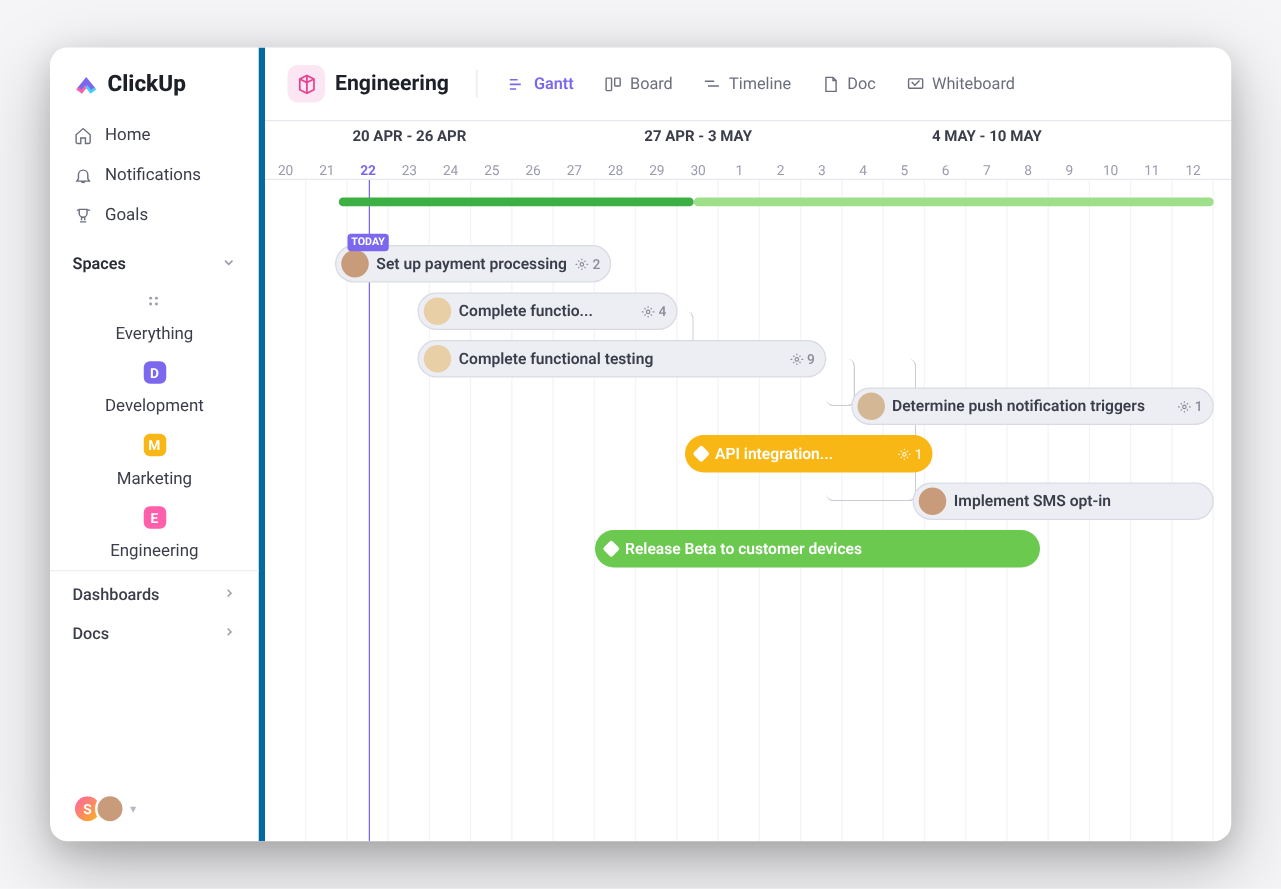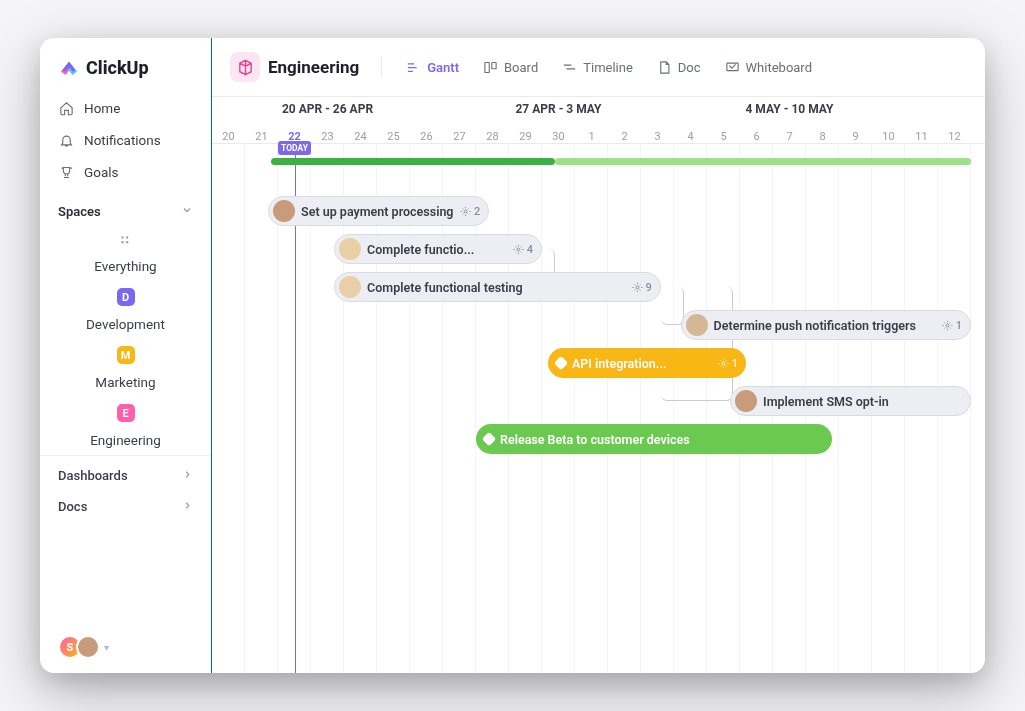--- a/index.html
+++ b/index.html
@@ -1,21 +1,21 @@
 <!DOCTYPE html>
 <html><head>
 <meta charset="utf-8">
 <style>
 * { box-sizing: border-box; margin: 0; padding: 0; }
 body { font-family: -apple-system, BlinkMacSystemFont, 'Segoe UI', Roboto, sans-serif; background: #f5f5f7; display: flex; align-items: center; justify-content: center; min-height: 100vh; }
 .app { width: 1025px; height: 711px; display: flex; align-items: center; justify-content: center; }
 .window { width: 945px; height: 635px; background: #fff; border-radius: 14px; display: flex; overflow: hidden; box-shadow: 0 20px 60px rgba(0,0,0,0.25), 0 8px 24px rgba(0,0,0,0.15); }
 
 
-.sidebar { width: 172px; border-right: 1px solid #0369a1; display: flex; flex-direction: column; padding: 18px 0 14px; }
+.sidebar { width: 172px; border-right: 5px solid #0369a1; display: flex; flex-direction: column; padding: 18px 0 14px; }
 .logo { display: flex; align-items: center; gap: 6px; padding: 0 18px 14px; font-weight: 800; font-size: 18px; color: #1d2029; }
 .logo-mark { width: 22px; height: 22px; position: relative; }
 .nav-item { display: flex; align-items: center; gap: 10px; padding: 8px 18px; font-size: 13.5px; color: #3b3e4a; cursor: pointer; }
 .nav-item .ic { width: 16px; height: 16px; display: flex; align-items: center; justify-content: center; color: #6b6e7c; }
 .section-hdr { display: flex; align-items: flex-start; justify-content: space-between; padding: 16px 18px 8px; font-size: 13px; font-weight: 600; color: #2a2d38; cursor: pointer; }
 .section-hdr.minor { font-weight: 500; color: #3b3e4a; padding-top: 12px; padding-bottom: 12px; border-top: 1px solid #efeff3; }
 .chev { color: #9a9cad; }
 .space-item { display: flex; align-items: center; gap: 10px; padding: 7px 18px; font-size: 13.5px; color: #3b3e4a; cursor: pointer; flex-direction: column; }
 .space-badge { width: 18px; height: 18px; border-radius: 5px; font-size: 11px; font-weight: 700; color: #fff; display: flex; align-items: center; justify-content: center; }
 .space-item .dots { width: 18px; display: flex; align-items: center; justify-content: center; color: #9a9cad; font-size: 14px; }
@@ -230,21 +230,21 @@
             <div class="day">3</div>
             <div class="day">4</div>
             <div class="day">5</div>
             <div class="day">6</div>
             <div class="day">7</div>
             <div class="day">8</div>
             <div class="day">9</div>
             <div class="day">10</div>
             <div class="day">11</div>
             <div class="day">12</div>
-            <div class="today-tag" style="left: 66px;">TODAY</div>
+            <div class="today-tag" style="left: 66px; margin-top: 46px;">TODAY</div>
           </div>
   </div>
 
   <div class="gantt">
     <div class="grid-lines" id="grid">
             <div class="gline"></div>
             <div class="gline"></div>
             <div class="gline"></div>
             <div class="gline"></div>
             <div class="gline"></div>

